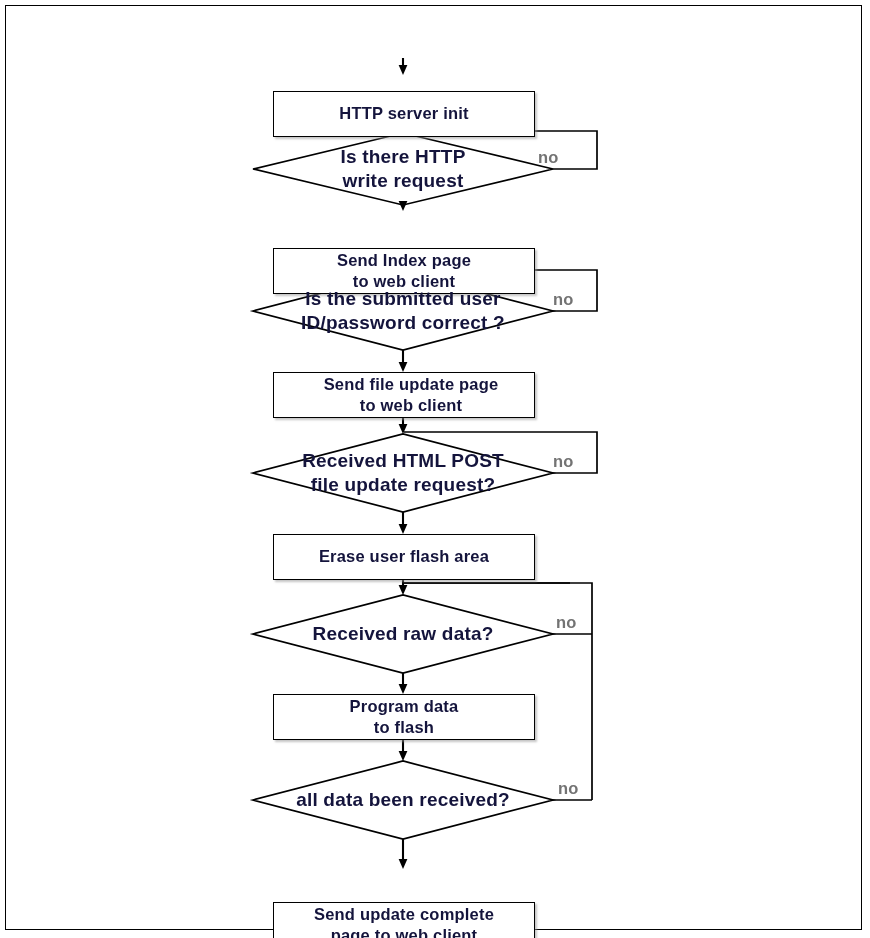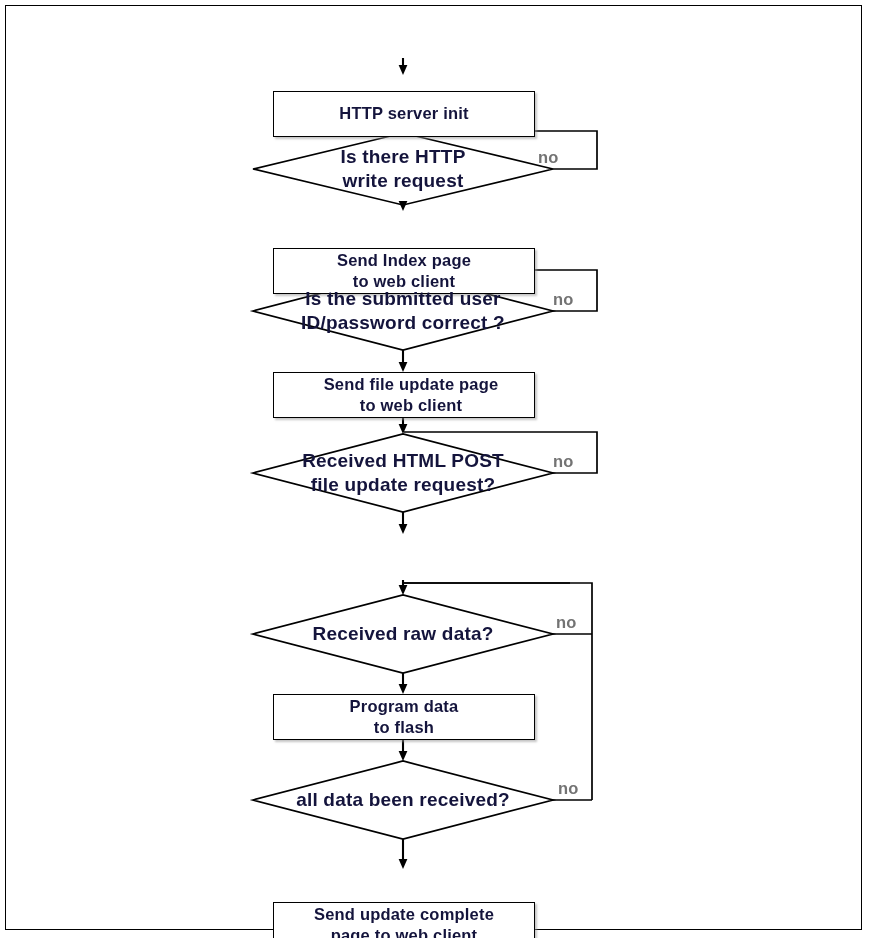--- a/index.html
+++ b/index.html
@@ -152,20 +152,21 @@
 
   <div class="decision-label" style="left:253px;top:272px;width:300px;height:78px;">Is the submitted user
 ID/password correct ?</div>
 
   <div class="node process" style="left:273px;top:372px;width:262px;height:46px;padding-left:14px;">Send file update page
 to web client</div>
 
   <div class="decision-label" style="left:253px;top:434px;width:300px;height:78px;">Received HTML POST
 file update request?</div>
 
+  <div class="node process" style="left:273px;top:534px;width:262px;height:46px;">Erase user flash area</div>
 
   <div class="decision-label" style="left:253px;top:595px;width:300px;height:78px;">Received raw data?</div>
 
   <div class="node process" style="left:273px;top:694px;width:262px;height:46px;">Program data
 to flash</div>
 
   <div class="decision-label" style="left:253px;top:761px;width:300px;height:78px;">all data been received?</div>
 
   <div class="node process" style="left:273px;top:902px;width:262px;height:46px;">Send update complete
 page to web client</div>

